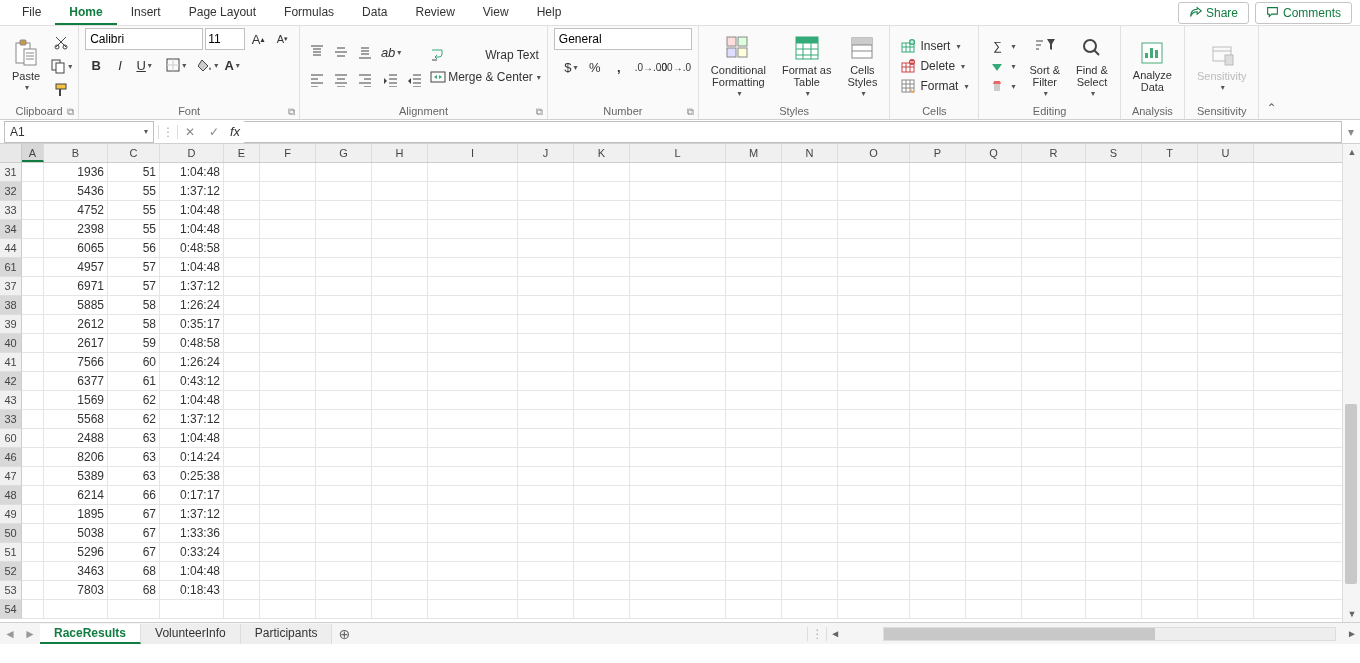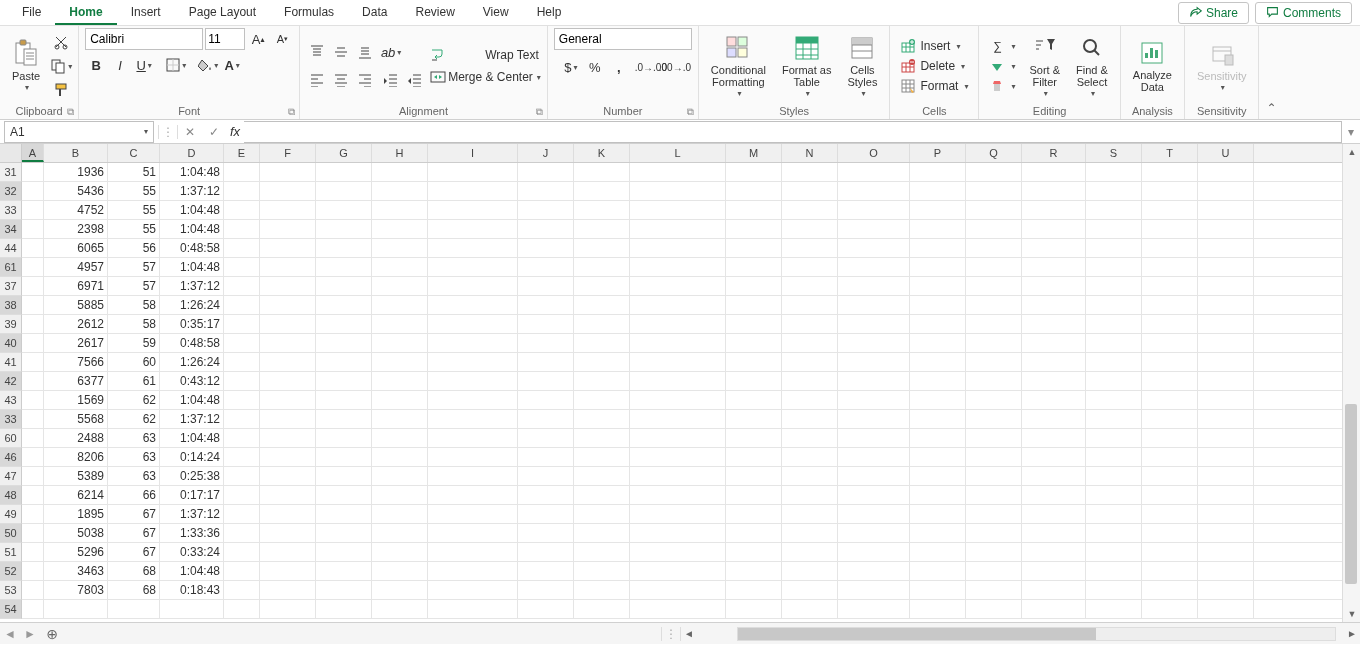--- a/index.html
+++ b/index.html
@@ -1102,20 +1102,25 @@
   <div class="vtrack">
     <div class="v-arrow" style="top:0;">▲</div>
     <div class="vthumb" style="top:260px;height:180px;"></div>
     <div class="v-arrow" style="bottom:0;">▼</div>
   </div>
 </div>
 
 <div class="sheetbar">
   <div class="navbtn">◄</div>
   <div class="navbtn">►</div>
+  <div id="sheet-tabs" style="display:flex;">
+      <div class="sheet-tab active">RaceResults</div>
+      <div class="sheet-tab">VolunteerInfo</div>
+      <div class="sheet-tab">Participants</div>
+    </div>
   <div class="addsheet">⊕</div>
   <div style="flex:1;"></div>
   <div style="width:20px;border-left:1px solid #ddd;border-right:1px solid #ddd;text-align:center;color:#aaa;">⋮</div>
   <div class="h-arrow">◄</div>
   <div class="hscroll">
       <div class="hthumb" style="width:60%;"></div>
     </div>
   <div class="h-arrow">►</div>
 </div>
 

